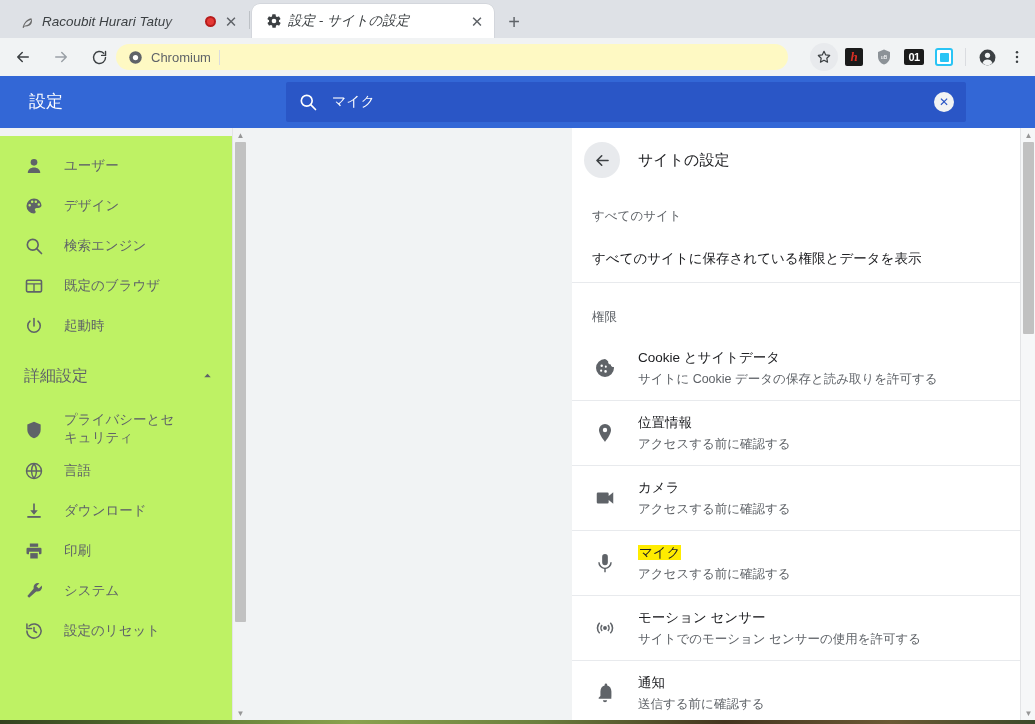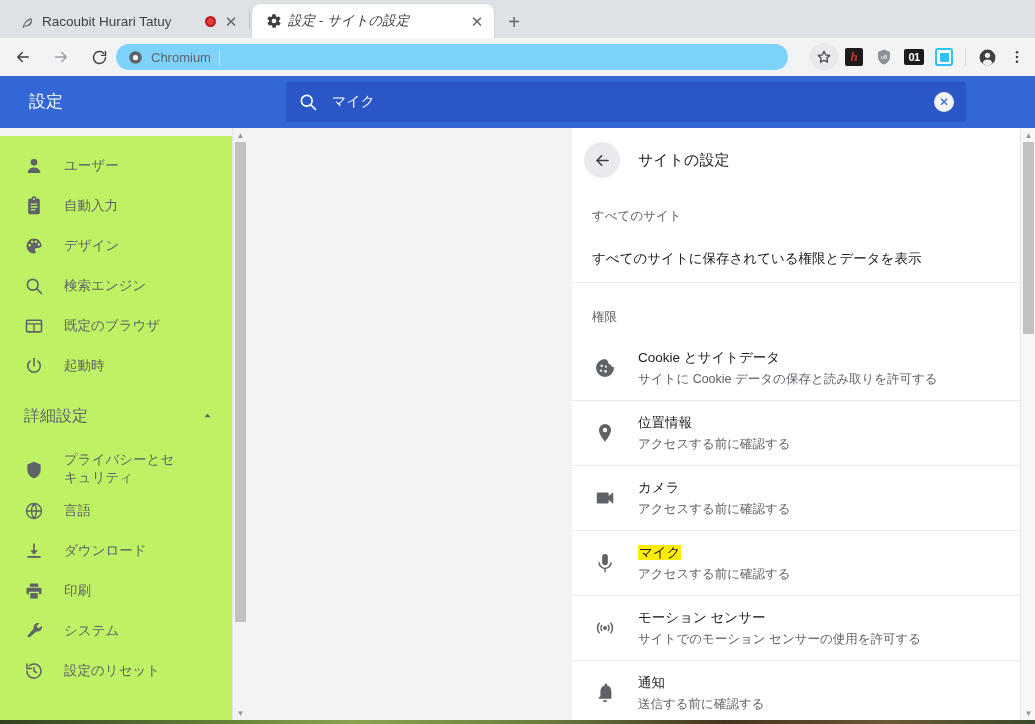--- a/index.html
+++ b/index.html
@@ -21,20 +21,21 @@
     display: flex; align-items: center; gap: 6px;
     padding: 0 8px 0 14px;
     border-radius: 8px 8px 0 0;
     font-size: 13.5px; color: #3c4043;
     white-space: nowrap; overflow: hidden;
   }
   .tab.inactive { left: 6px; width: 242px; background: #dee1e6; }
   .tab.inactive .tab-title {
     -webkit-mask-image: linear-gradient(90deg, #000 78%, transparent 100%);
     mask-image: linear-gradient(90deg, #000 78%, transparent 100%);
+    font-style: italic;
   }
   .tab.active {
     left: 252px; width: 242px; background: #ffffff;
     box-shadow: 0 0 0 0.5px #c8ccd1;
     font-style: italic;
   }
   .tab-sep {
     position: absolute; left: 249px; top: 11px; width: 1px; height: 18px;
     background: #bdc1c6;
   }
@@ -59,21 +60,21 @@
     position: absolute; left: 0; top: 38px; width: 1035px; height: 38px;
     background: #f1f3f4; display: flex; align-items: center;
   }
   .nav-btn {
     width: 30px; height: 30px; margin-left: 8px; flex: none;
     display: flex; align-items: center; justify-content: center;
     color: #3c4043; border-radius: 50%;
   }
   .omnibox {
     position: absolute; left: 116px; top: 6px; width: 672px; height: 26px;
-    background: #7dd3fc; border-radius: 13px;
+    background: #fef9c3; border-radius: 13px;
     display: flex; align-items: center; padding: 0 12px; gap: 8px;
     font-size: 13px;
   }
   .omni-secure { width: 15px; height: 15px; flex: none; }
   .omni-scheme { color: #5f6368; }
   .omni-divider { width: 1px; height: 15px; background: #dadce0; }
   .omni-url { color: #5f6368; white-space: nowrap; overflow: hidden; }
   .omni-url b { color: #202124; font-weight: 700; }
 
   .tb-right {
@@ -336,26 +337,20 @@
       <div class="nav-list">
 
         <div class="nav-item">
           <svg class="nav-ico" viewBox="0 0 24 24" fill="currentColor">
             <circle cx="12" cy="7.6" r="4"></circle>
               <path d="M4.5 20.5c0-4.1 3.4-6.6 7.5-6.6s7.5 2.5 7.5 6.6z"></path>
           </svg>
           <span class="nav-label">ユーザー</span>
         </div>
 
-        <div class="nav-item">
-          <svg class="nav-ico" viewBox="0 0 24 24" fill="currentColor">
-            <path d="M17 3h-2.2a2.8 2.8 0 00-5.6 0H7a2 2 0 00-2 2v15a2 2 0 002 2h10a2 2 0 002-2V5a2 2 0 00-2-2zm-5-.6a1.2 1.2 0 110 2.4 1.2 1.2 0 010-2.4zM8 9h8v1.6H8zm0 3.4h8V14H8zm0 3.4h5.5v1.6H8z"></path>
-          </svg>
-          <span class="nav-label">自動入力</span>
-        </div>
 
         <div class="nav-item">
           <svg class="nav-ico" viewBox="0 0 24 24" fill="currentColor">
             <path d="M12 3a9 9 0 000 18c1.1 0 2-.9 2-2 0-.5-.2-1-.5-1.3-.3-.4-.5-.8-.5-1.2 0-1.1.9-2 2-2h2.1A5.4 5.4 0 0021 12c0-5-4-9-9-9zM6.8 12.5a1.5 1.5 0 110-3 1.5 1.5 0 010 3zm3-4a1.5 1.5 0 110-3 1.5 1.5 0 010 3zm4.4 0a1.5 1.5 0 110-3 1.5 1.5 0 010 3zm3.5 3.2a1.5 1.5 0 110-3 1.5 1.5 0 010 3z"></path>
           </svg>
           <span class="nav-label">デザイン</span>
         </div>
 
         <div class="nav-item">
           <svg class="nav-ico" viewBox="0 0 24 24" fill="none" stroke="currentColor" stroke-width="2" stroke-linecap="round">

